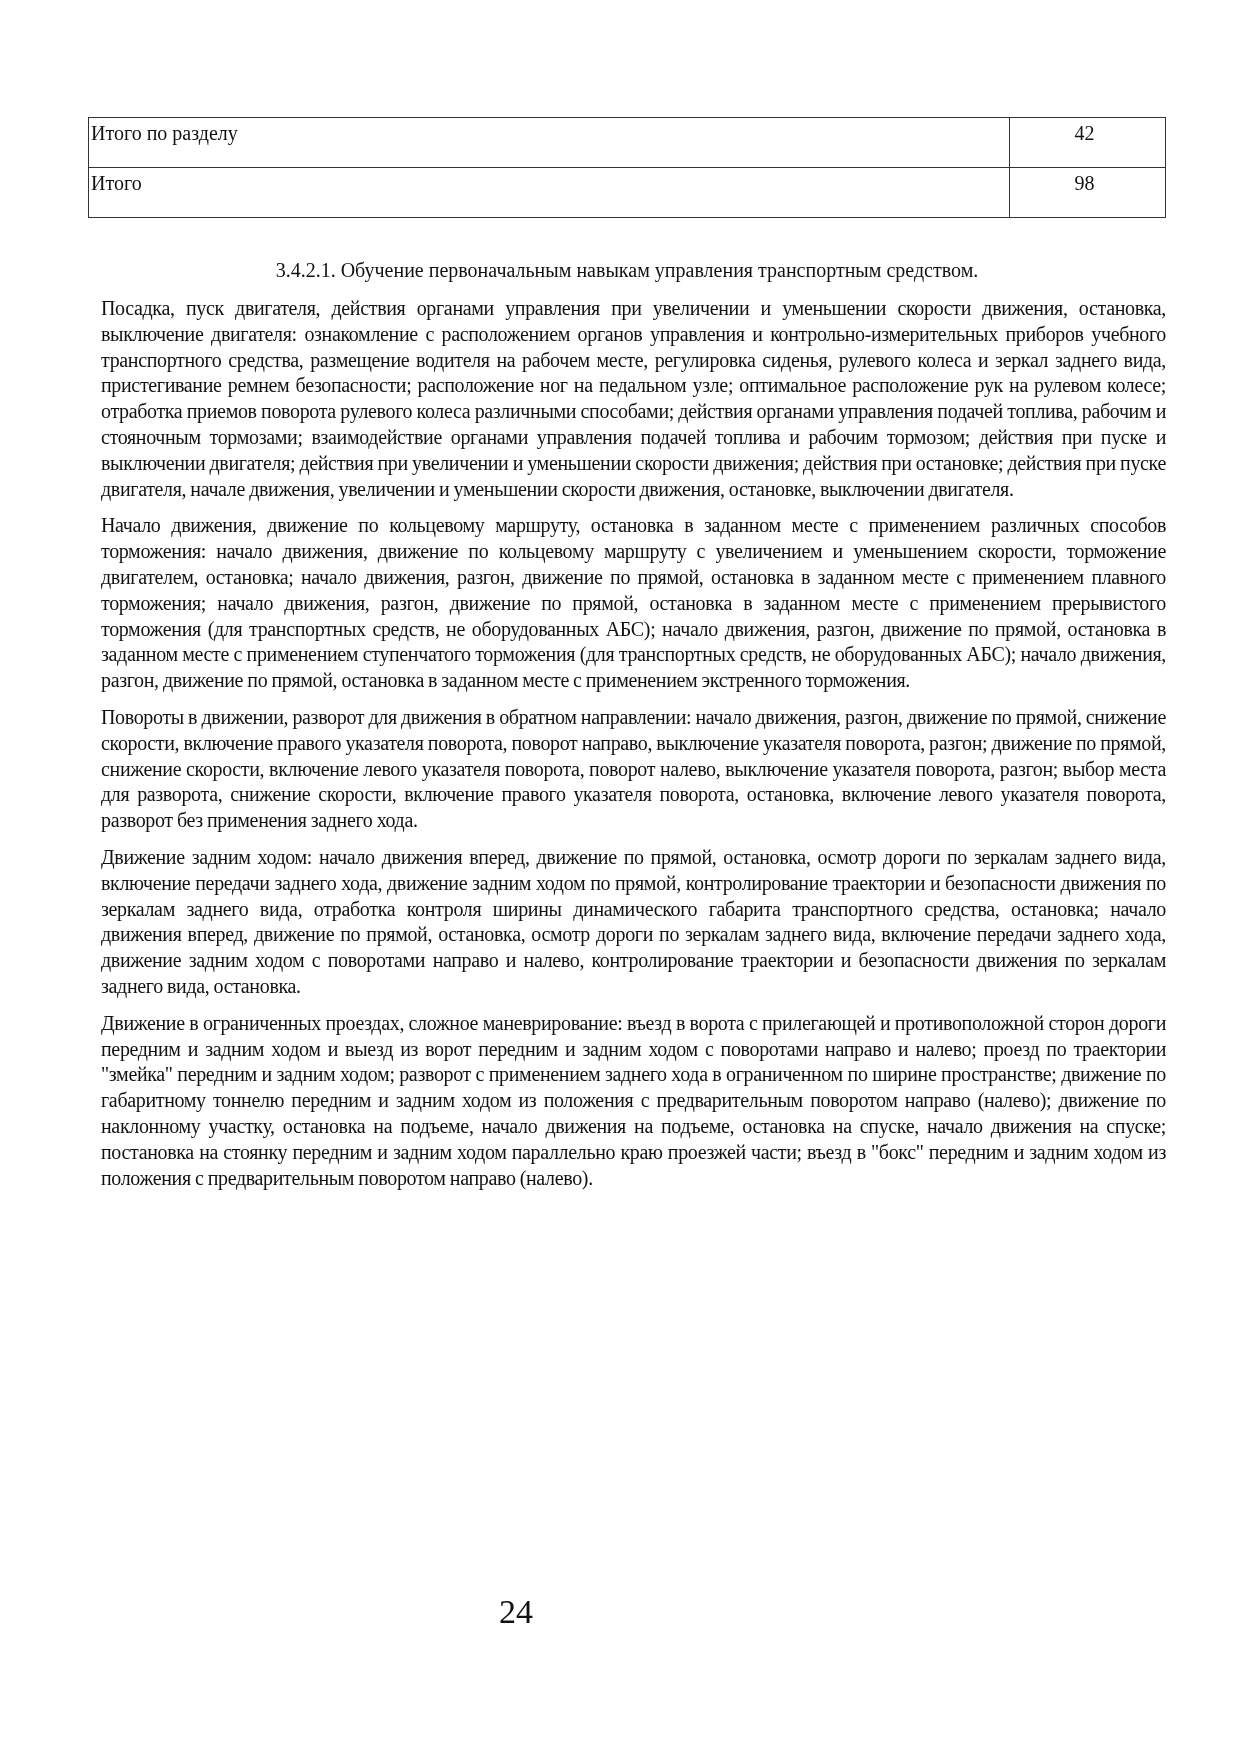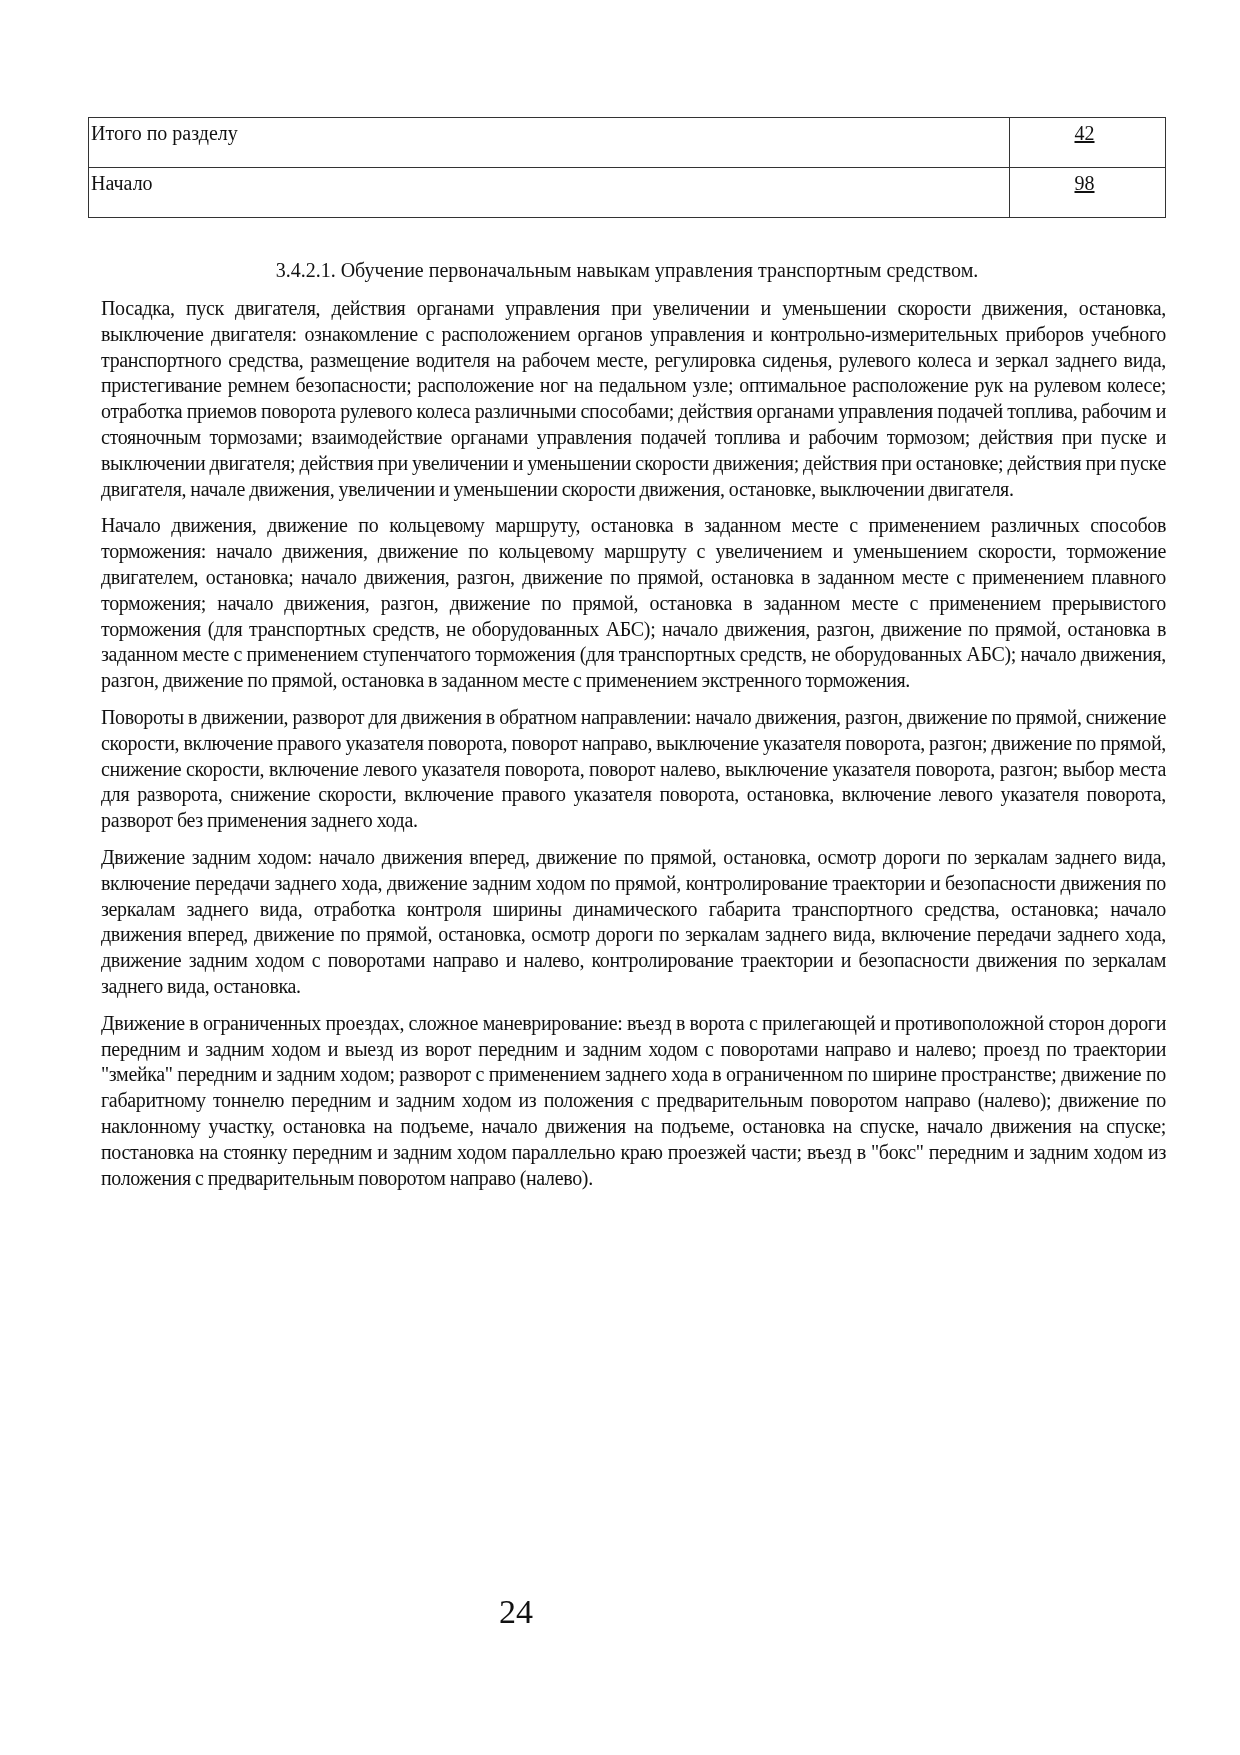--- a/index.html
+++ b/index.html
@@ -14,21 +14,21 @@
     font-size: 20px;
   }
   .summary-table td {
     border: 1.5px solid #333333;
     height: 45px;
     vertical-align: top;
     padding: 4px 8px 0 2px;
     line-height: 22px;
   }
   .summary-table td.label-cell { width: 910px; }
-  .summary-table td.value-cell { text-align: center; text-decoration: underline; }
+  .summary-table td.value-cell { text-align: center; }
   .section-heading {
     position: absolute; left: 88px; top: 258px; width: 1078px;
     text-align: center; font-weight: normal; font-size: 20px;
     line-height: 24px; margin: 0;
   }
   .content {
     position: absolute; left: 88px; top: 296px; width: 1078px;
     font-size: 20px; line-height: 25.8px;
   }
   .content p {
@@ -45,21 +45,21 @@
 </head>
 <body>
 
 <table class="summary-table">
   <tbody>
     <tr>
       <td class="label-cell">Итого по разделу</td>
       <td class="value-cell">42</td>
     </tr>
     <tr>
-      <td class="label-cell">Начало</td>
+      <td class="label-cell">Итого</td>
       <td class="value-cell">98</td>
     </tr>
   </tbody>
 </table>
 
 <h2 class="section-heading">3.4.2.1. Обучение первоначальным навыкам управления транспортным средством.</h2>
 
 <div class="content">
   <p>Посадка, пуск двигателя, действия органами управления при увеличении и уменьшении скорости движения, остановка, выключение двигателя: ознакомление с расположением органов управления и контрольно-измерительных приборов учебного транспортного средства, размещение водителя на рабочем месте, регулировка сиденья, рулевого колеса и зеркал заднего вида, пристегивание ремнем безопасности; расположение ног на педальном узле; оптимальное расположение рук на рулевом колесе; отработка приемов поворота рулевого колеса различными способами; действия органами управления подачей топлива, рабочим и стояночным тормозами; взаимодействие органами управления подачей топлива и рабочим тормозом; действия при пуске и выключении двигателя; действия при увеличении и уменьшении скорости движения; действия при остановке; действия при пуске двигателя, начале движения, увеличении и уменьшении скорости движения, остановке, выключении двигателя.</p>
   <p>Начало движения, движение по кольцевому маршруту, остановка в заданном месте с применением различных способов торможения: начало движения, движение по кольцевому маршруту с увеличением и уменьшением скорости, торможение двигателем, остановка; начало движения, разгон, движение по прямой, остановка в заданном месте с применением плавного торможения; начало движения, разгон, движение по прямой, остановка в заданном месте с применением прерывистого торможения (для транспортных средств, не оборудованных АБС); начало движения, разгон, движение по прямой, остановка в заданном месте с применением ступенчатого торможения (для транспортных средств, не оборудованных АБС); начало движения, разгон, движение по прямой, остановка в заданном месте с применением экстренного торможения.</p>

